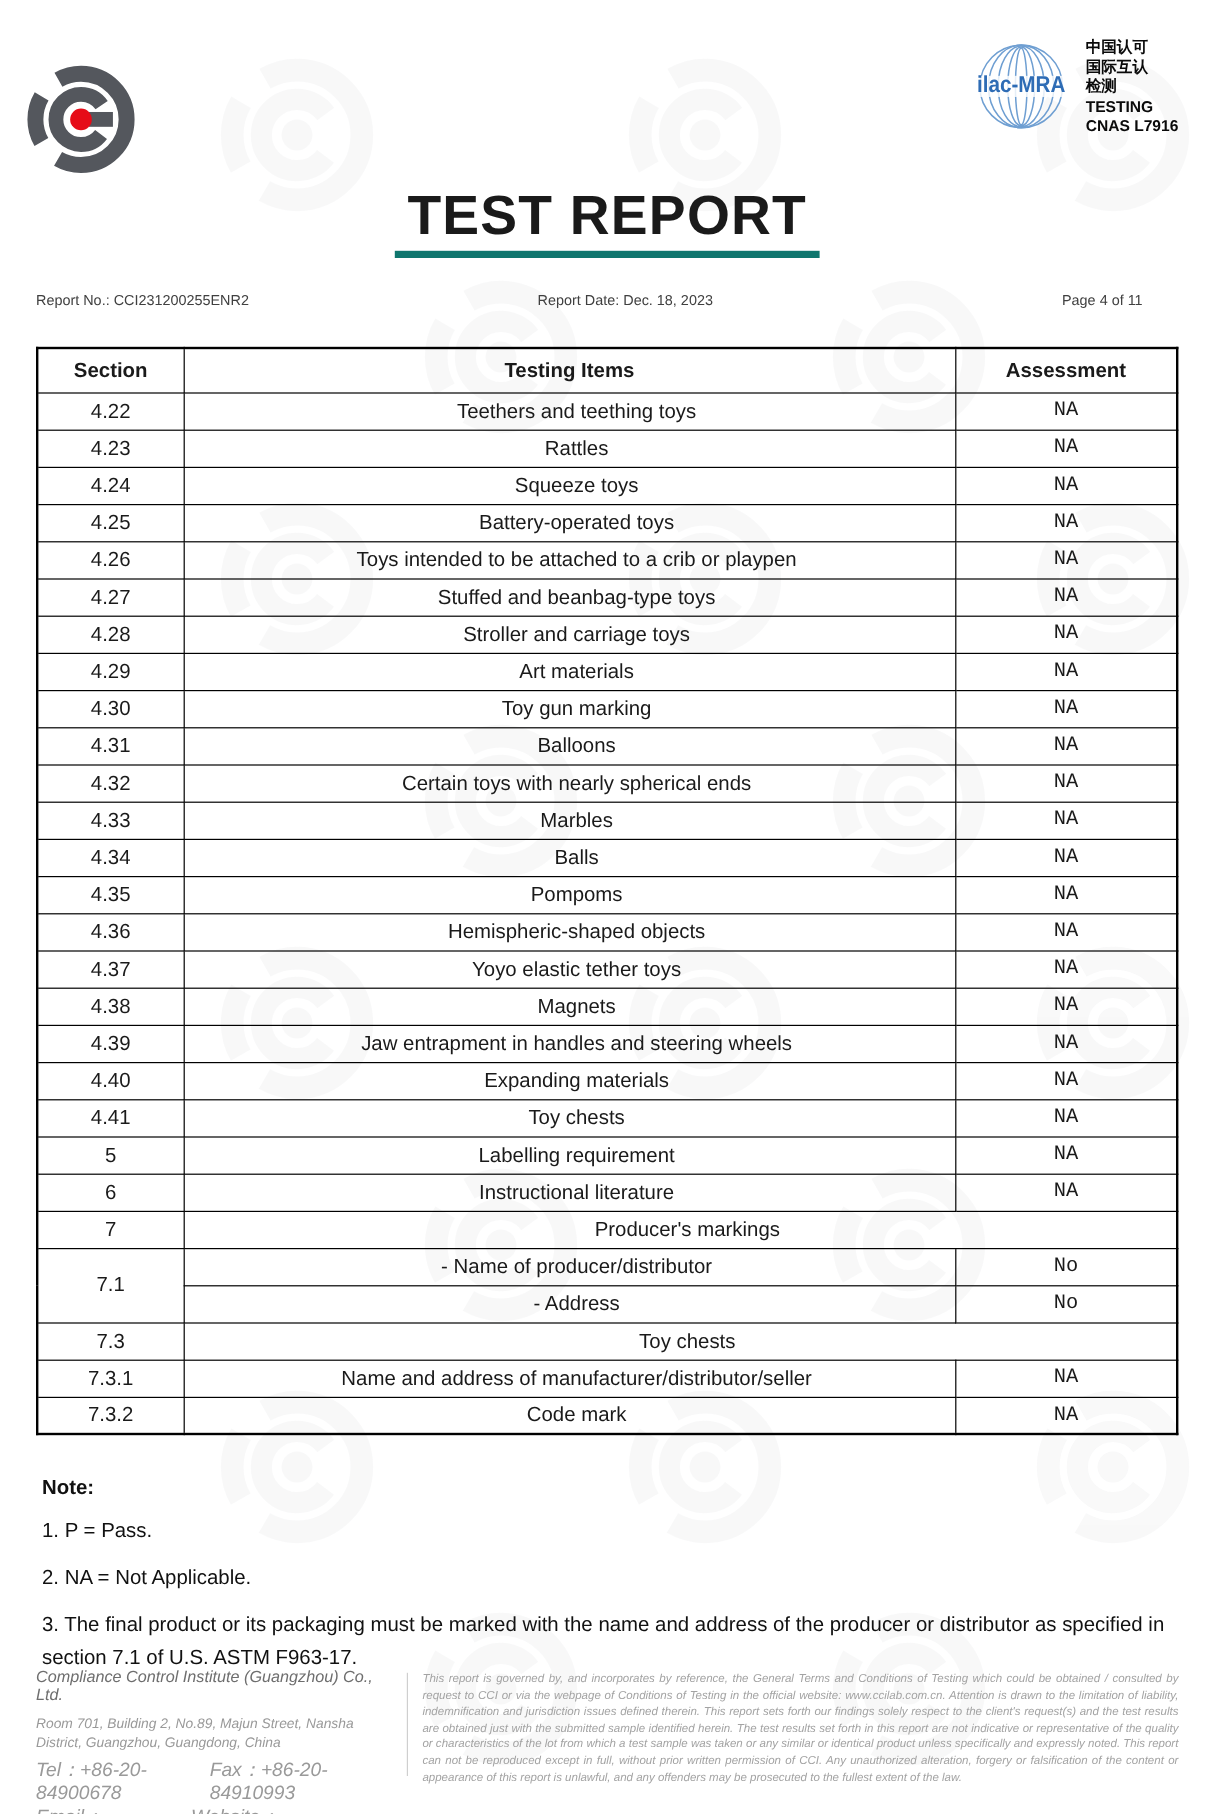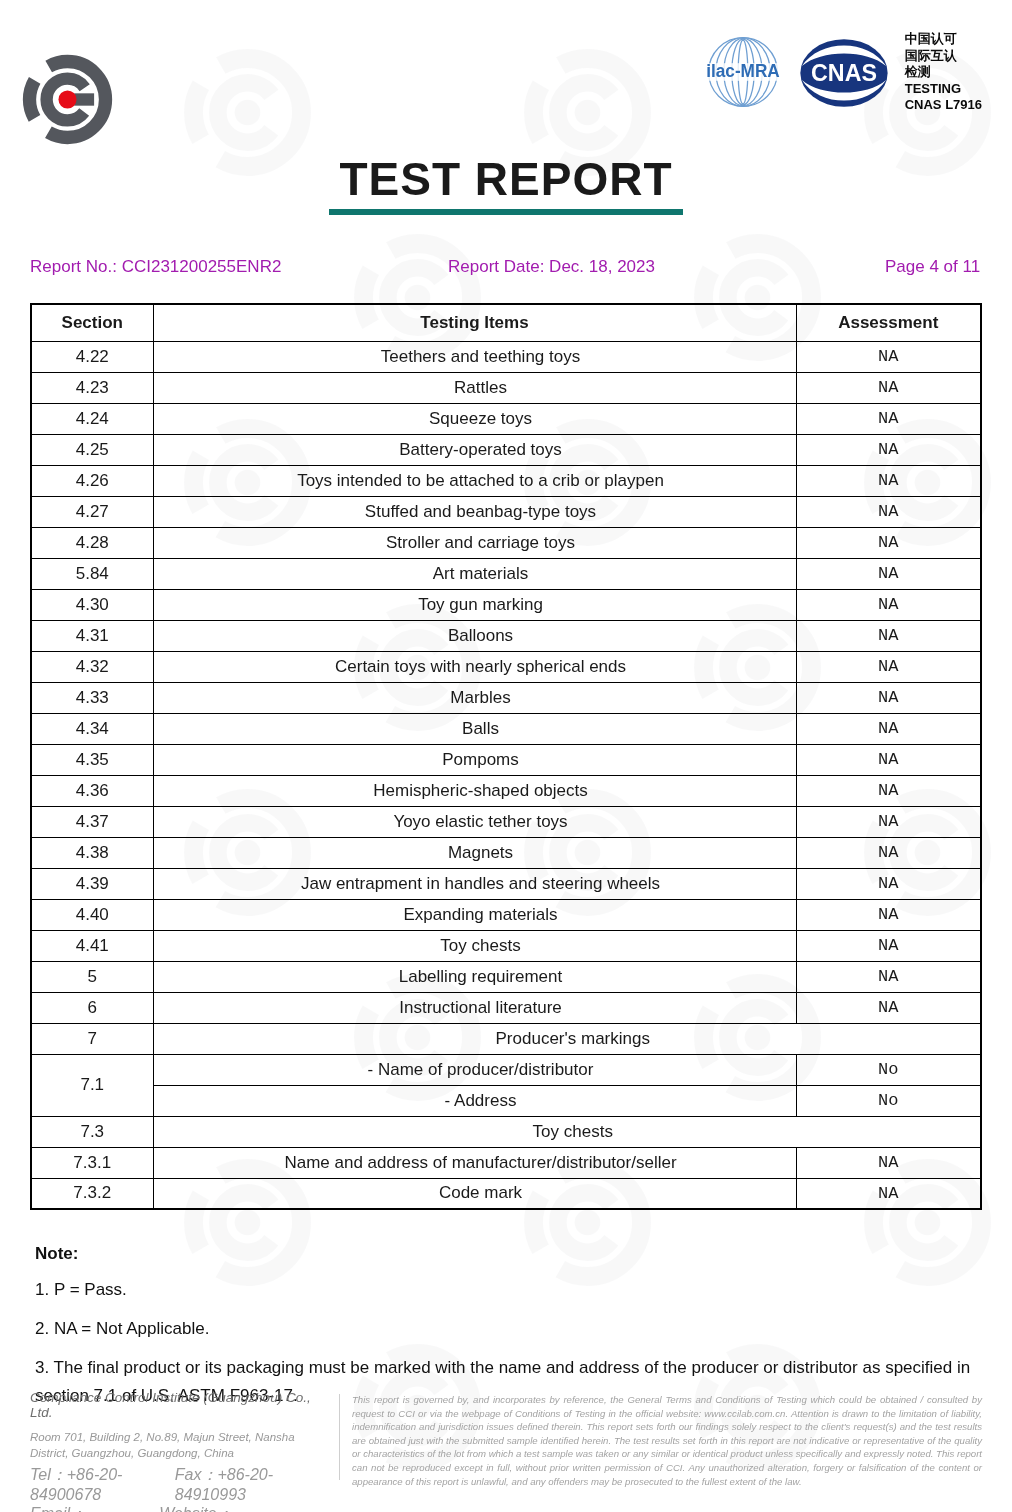--- a/index.html
+++ b/index.html
@@ -27,21 +27,21 @@
   
   .title-row { text-align:center; margin-top:2px; }
   .page-title {
     display:inline-block;
     font-size:46px; font-weight:bold; letter-spacing:1px;
     border-bottom:6px solid #0f766e;
     padding:0 10px 3px 10px;
   }
 
   
-  .report-info { position:relative; height:22px; margin-top:42px; font-size:17px; color:#a21caf; }
+  .report-info { position:relative; height:22px; margin-top:28px; font-size:12px; color:#404040; }
   .report-info .ri-no   { position:absolute; left:30px; }
   .report-info .ri-date { position:absolute; left:448px; }
   .report-info .ri-page { position:absolute; left:885px; }
 
   
   table.report-table {
     border-collapse:collapse;
     margin:24px 0 0 30px;
     width:950px;
     table-layout:fixed;
@@ -205,28 +205,20 @@
               <ellipse cx="50" cy="54" rx="34" ry="43"></ellipse>
               <ellipse cx="50" cy="54" rx="24" ry="42"></ellipse>
               <ellipse cx="50" cy="54" rx="14" ry="41"></ellipse>
               <ellipse cx="50" cy="54" rx="6" ry="40"></ellipse>
             </g>
             <rect x="3" y="43" width="94" height="22" fill="#ffffff" opacity="0.82"></rect>
             <text x="50" y="60" text-anchor="middle" font-size="24" font-weight="bold" fill="#2e6cb5" textLength="92" lengthAdjust="spacingAndGlyphs" font-family="Liberation Sans, sans-serif">ilac-MRA</text>
           </svg>
         </div>
 
-        <div class="cnas-wrap">
-          <svg width="94" height="72" viewBox="0 0 120 94">
-            <ellipse cx="60" cy="47" rx="57" ry="44" fill="#17357e"></ellipse>
-            <path d="M5 38 C 28 2, 92 2, 115 38 C 90 16, 30 16, 5 38 Z" fill="#ffffff"></path>
-            <path d="M5 56 C 28 92, 92 92, 115 56 C 90 78, 30 78, 5 56 Z" fill="#ffffff"></path>
-            <text x="60" y="58" text-anchor="middle" font-size="31" font-weight="bold" fill="#ffffff" textLength="86" lengthAdjust="spacingAndGlyphs" font-family="Liberation Sans, sans-serif">CNAS</text>
-          </svg>
-        </div>
 
         <div class="accred-text">
           <div>中国认可</div>
           <div>国际互认</div>
           <div>检测</div>
           <div>TESTING</div>
           <div>CNAS L7916</div>
         </div>
       </div>
     </div>
@@ -284,21 +276,21 @@
             <td class="sec">4.27</td>
             <td class="item">Stuffed and beanbag-type toys</td>
             <td class="assess">NA</td>
           </tr>
           <tr>
             <td class="sec">4.28</td>
             <td class="item">Stroller and carriage toys</td>
             <td class="assess">NA</td>
           </tr>
           <tr>
-            <td class="sec">5.84</td>
+            <td class="sec">4.29</td>
             <td class="item">Art materials</td>
             <td class="assess">NA</td>
           </tr>
           <tr>
             <td class="sec">4.30</td>
             <td class="item">Toy gun marking</td>
             <td class="assess">NA</td>
           </tr>
           <tr>
             <td class="sec">4.31</td>

